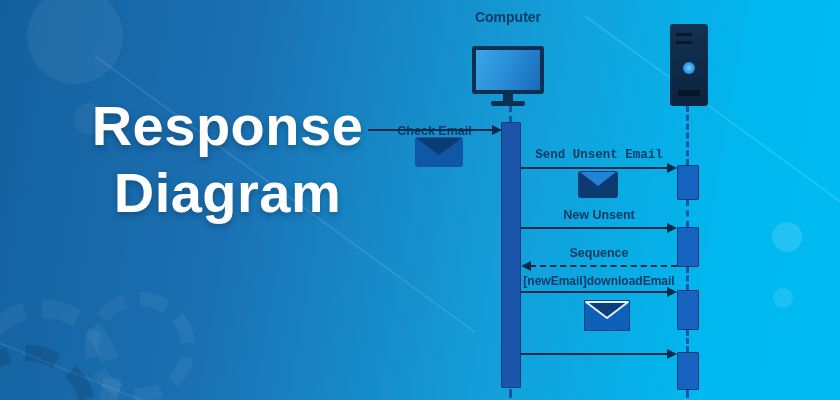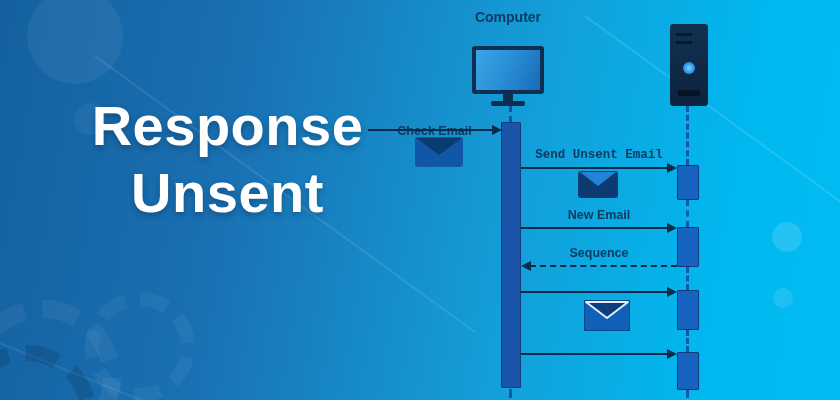--- a/index.html
+++ b/index.html
@@ -70,21 +70,21 @@
   <div class="circle c4"></div>
   <div class="dline l1"></div>
   <div class="dline l2"></div>
   <div class="dline l3"></div>
   <div class="gear g1"></div>
   <div class="gear g2"></div>
   <div class="gear g3"></div>
 
   <div class="title">
     <div>Response</div>
-    <div>Unsent</div>
+    <div>Diagram</div>
   </div>
 
   <div class="actor-label" style="left:458px;top:9px;">Computer</div>
   <div class="monitor">
     <div class="frame"></div>
     <div class="scr"></div>
     <div class="neck"></div>
     <div class="base"></div>
   </div>
 
@@ -119,26 +119,27 @@
   </svg>
 
   <div class="msg-label" style="left:521px;top:148px;width:156px;font-family:Liberation Mono, monospace;">Send Unsent Email</div>
   <div class="arrow right" style="left:521px;top:167px;width:147px;"></div>
 
   <svg class="envelope" style="left:578px;top:171px;" width="40" height="27" viewBox="0 0 40 27">
     <rect x="0" y="0" width="40" height="27" rx="3" fill="#0d3a70"></rect>
     <path d="M2,1 L20,15 L38,1 Z" fill="#2383d8"></path>
   </svg>
 
-  <div class="msg-label" style="left:521px;top:208px;width:156px;">New Email</div>
+  <div class="msg-label" style="left:521px;top:208px;width:156px;">New Unsent</div>
   <div class="arrow right" style="left:521px;top:227px;width:147px;"></div>
 
   <div class="msg-label" style="left:521px;top:246px;width:156px;">Sequence</div>
   <div class="arrow dashed-left" style="left:530px;top:265px;width:147px;"></div>
 
+  <div class="msg-label" style="left:521px;top:274px;width:156px;font-size:12px;">[newEmail]downloadEmail</div>
   <div class="arrow right" style="left:521px;top:291px;width:147px;"></div>
 
   <svg class="envelope" style="left:584px;top:300px;" width="46" height="31" viewBox="0 0 46 31">
     <rect x="0" y="0" width="46" height="31" rx="3" fill="#1160b8" stroke="#0d3e7e" stroke-width="1.5"></rect>
     <path d="M2,2 L23,18 L44,2 Z" fill="#0d3e7e" stroke="#dff0fb" stroke-width="2" stroke-linejoin="round"></path>
   </svg>
 
   <div class="arrow right" style="left:521px;top:353px;width:147px;"></div>
 
 </div>

